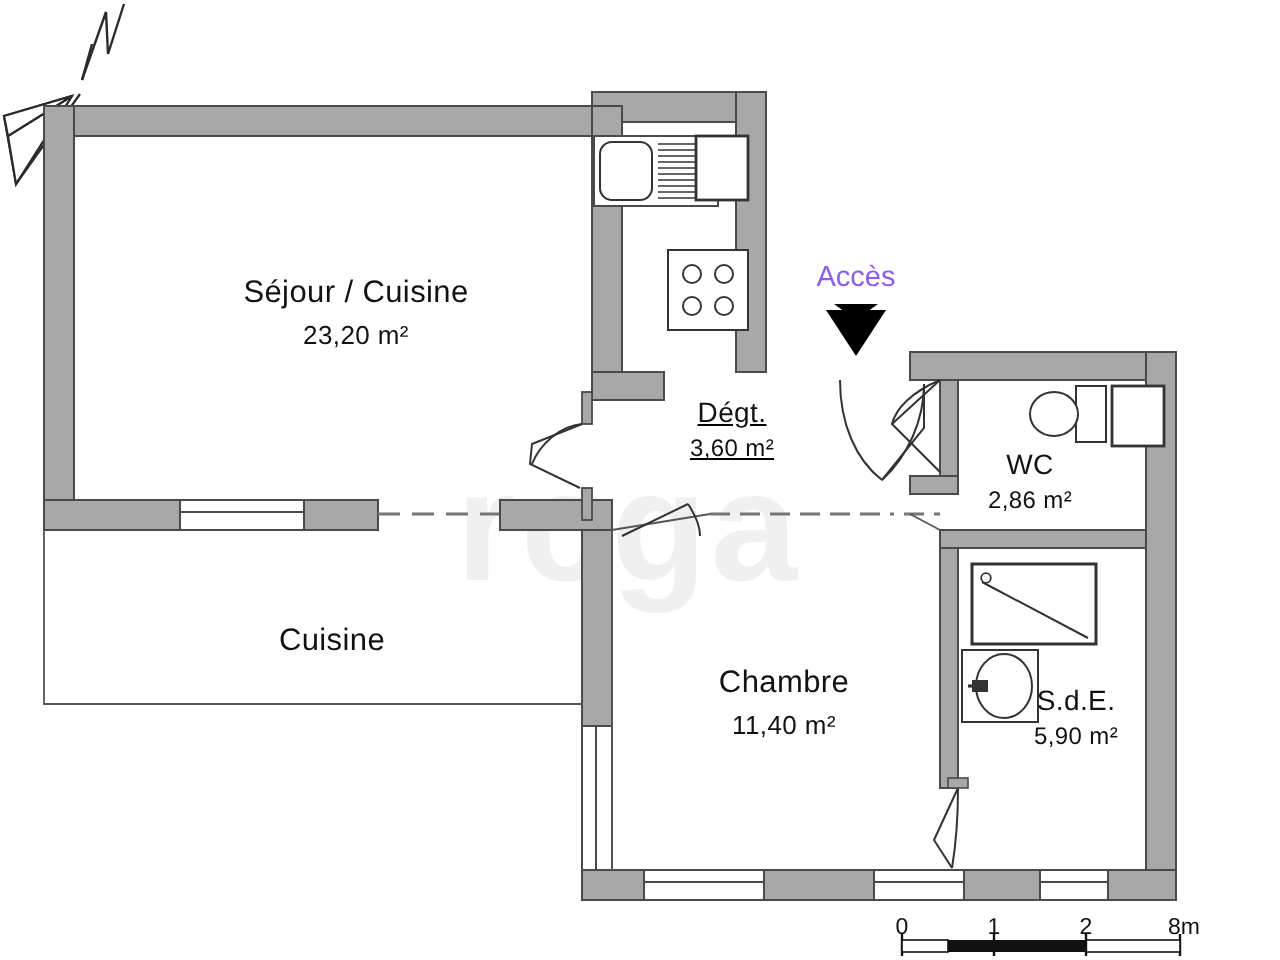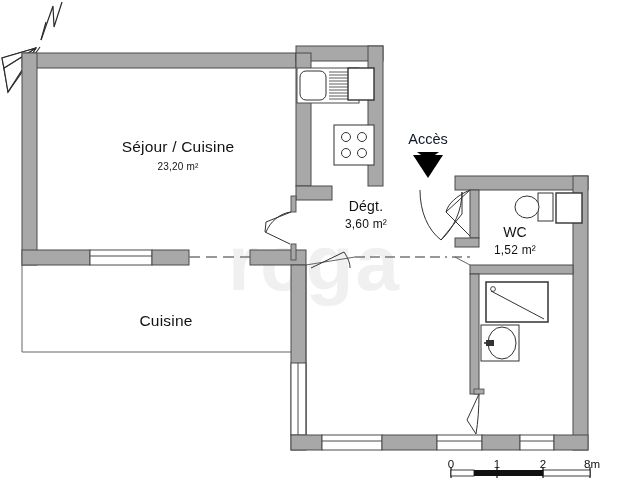--- a/index.html
+++ b/index.html
@@ -13,25 +13,25 @@
   #plan-root{position:absolute;left:0;top:0;width:640px;height:480px;}
   #plan-svg{position:absolute;left:0;top:0;}
   .roomlabel{
     position:absolute;
     text-align:center;
     white-space:nowrap;
     transform:translateX(-50%);
     line-height:1.15;
   }
   .roomlabel .rname{font-size:15.5px;color:#121212;display:block;letter-spacing:.2px;}
-  .roomlabel .rarea{font-size:10px;color:#121212;display:block;margin-top:5px;letter-spacing:.2px;}
+  .roomlabel .rarea{font-size:13px;color:#121212;display:block;margin-top:5px;letter-spacing:.2px;}
   .roomlabel.small .rname{font-size:14px;}
   .roomlabel.small .rarea{font-size:12px;margin-top:4px;}
   #acces-label{
-    position:absolute;font-size:14.5px;color:#0f172a;white-space:nowrap;
+    position:absolute;font-size:14.5px;color:#8b5cf6;white-space:nowrap;
     transform:translateX(-50%);
   }
   #scale-bar{position:absolute;left:449px;top:459px;width:150px;height:20px;}
   .scale-num{
     position:absolute;top:-1px;font-size:11.5px;color:#111;transform:translateX(-50%);
   }
   .scale-num.endlbl{transform:translateX(-50%);}
   #watermark{
     position:absolute;left:228px;top:218px;
     font-size:78px;font-weight:bold;color:#f0f0f0;
@@ -225,31 +225,39 @@
       <line x1="543" y1="467" x2="543" y2="478" stroke="#111" stroke-width="1.2"></line>
     </g>
 
   </svg>
 
   <div class="roomlabel" style="left:178px; top:138px;">
     <span class="rname">Séjour / Cuisine</span>
     <span class="rarea">23,20 m²</span>
   </div>
 
-  <div class="roomlabel small" style="left:366px; top:198px;">
+  <div class="roomlabel small" style="left:366px; top:198px;text-decoration:underline;">
     <span class="rname">Dégt.</span>
     <span class="rarea">3,60 m²</span>
   </div>
 
   <div class="roomlabel small" style="left:515px; top:224px;">
     <span class="rname">WC</span>
-    <span class="rarea">1,52 m²</span>
-  </div>
-
-
+    <span class="rarea">2,86 m²</span>
+  </div>
+
+  <div class="roomlabel" style="left:392px; top:333px;">
+    <span class="rname">Chambre</span>
+    <span class="rarea">11,40 m²</span>
+  </div>
+
+  <div class="roomlabel small" style="left:538px; top:342px;">
+    <span class="rname">S.d.E.</span>
+    <span class="rarea">5,90 m²</span>
+  </div>
 
   <div class="roomlabel" style="left:166px; top:312px;">
     <span class="rname">Cuisine</span>
   </div>
 
   <div id="acces-label" style="left:428px; top:131px;">Accès</div>
 
   <div id="scale-bar">
     <span class="scale-num" style="left:2px;">0</span>
     <span class="scale-num" style="left:48px;">1</span>

